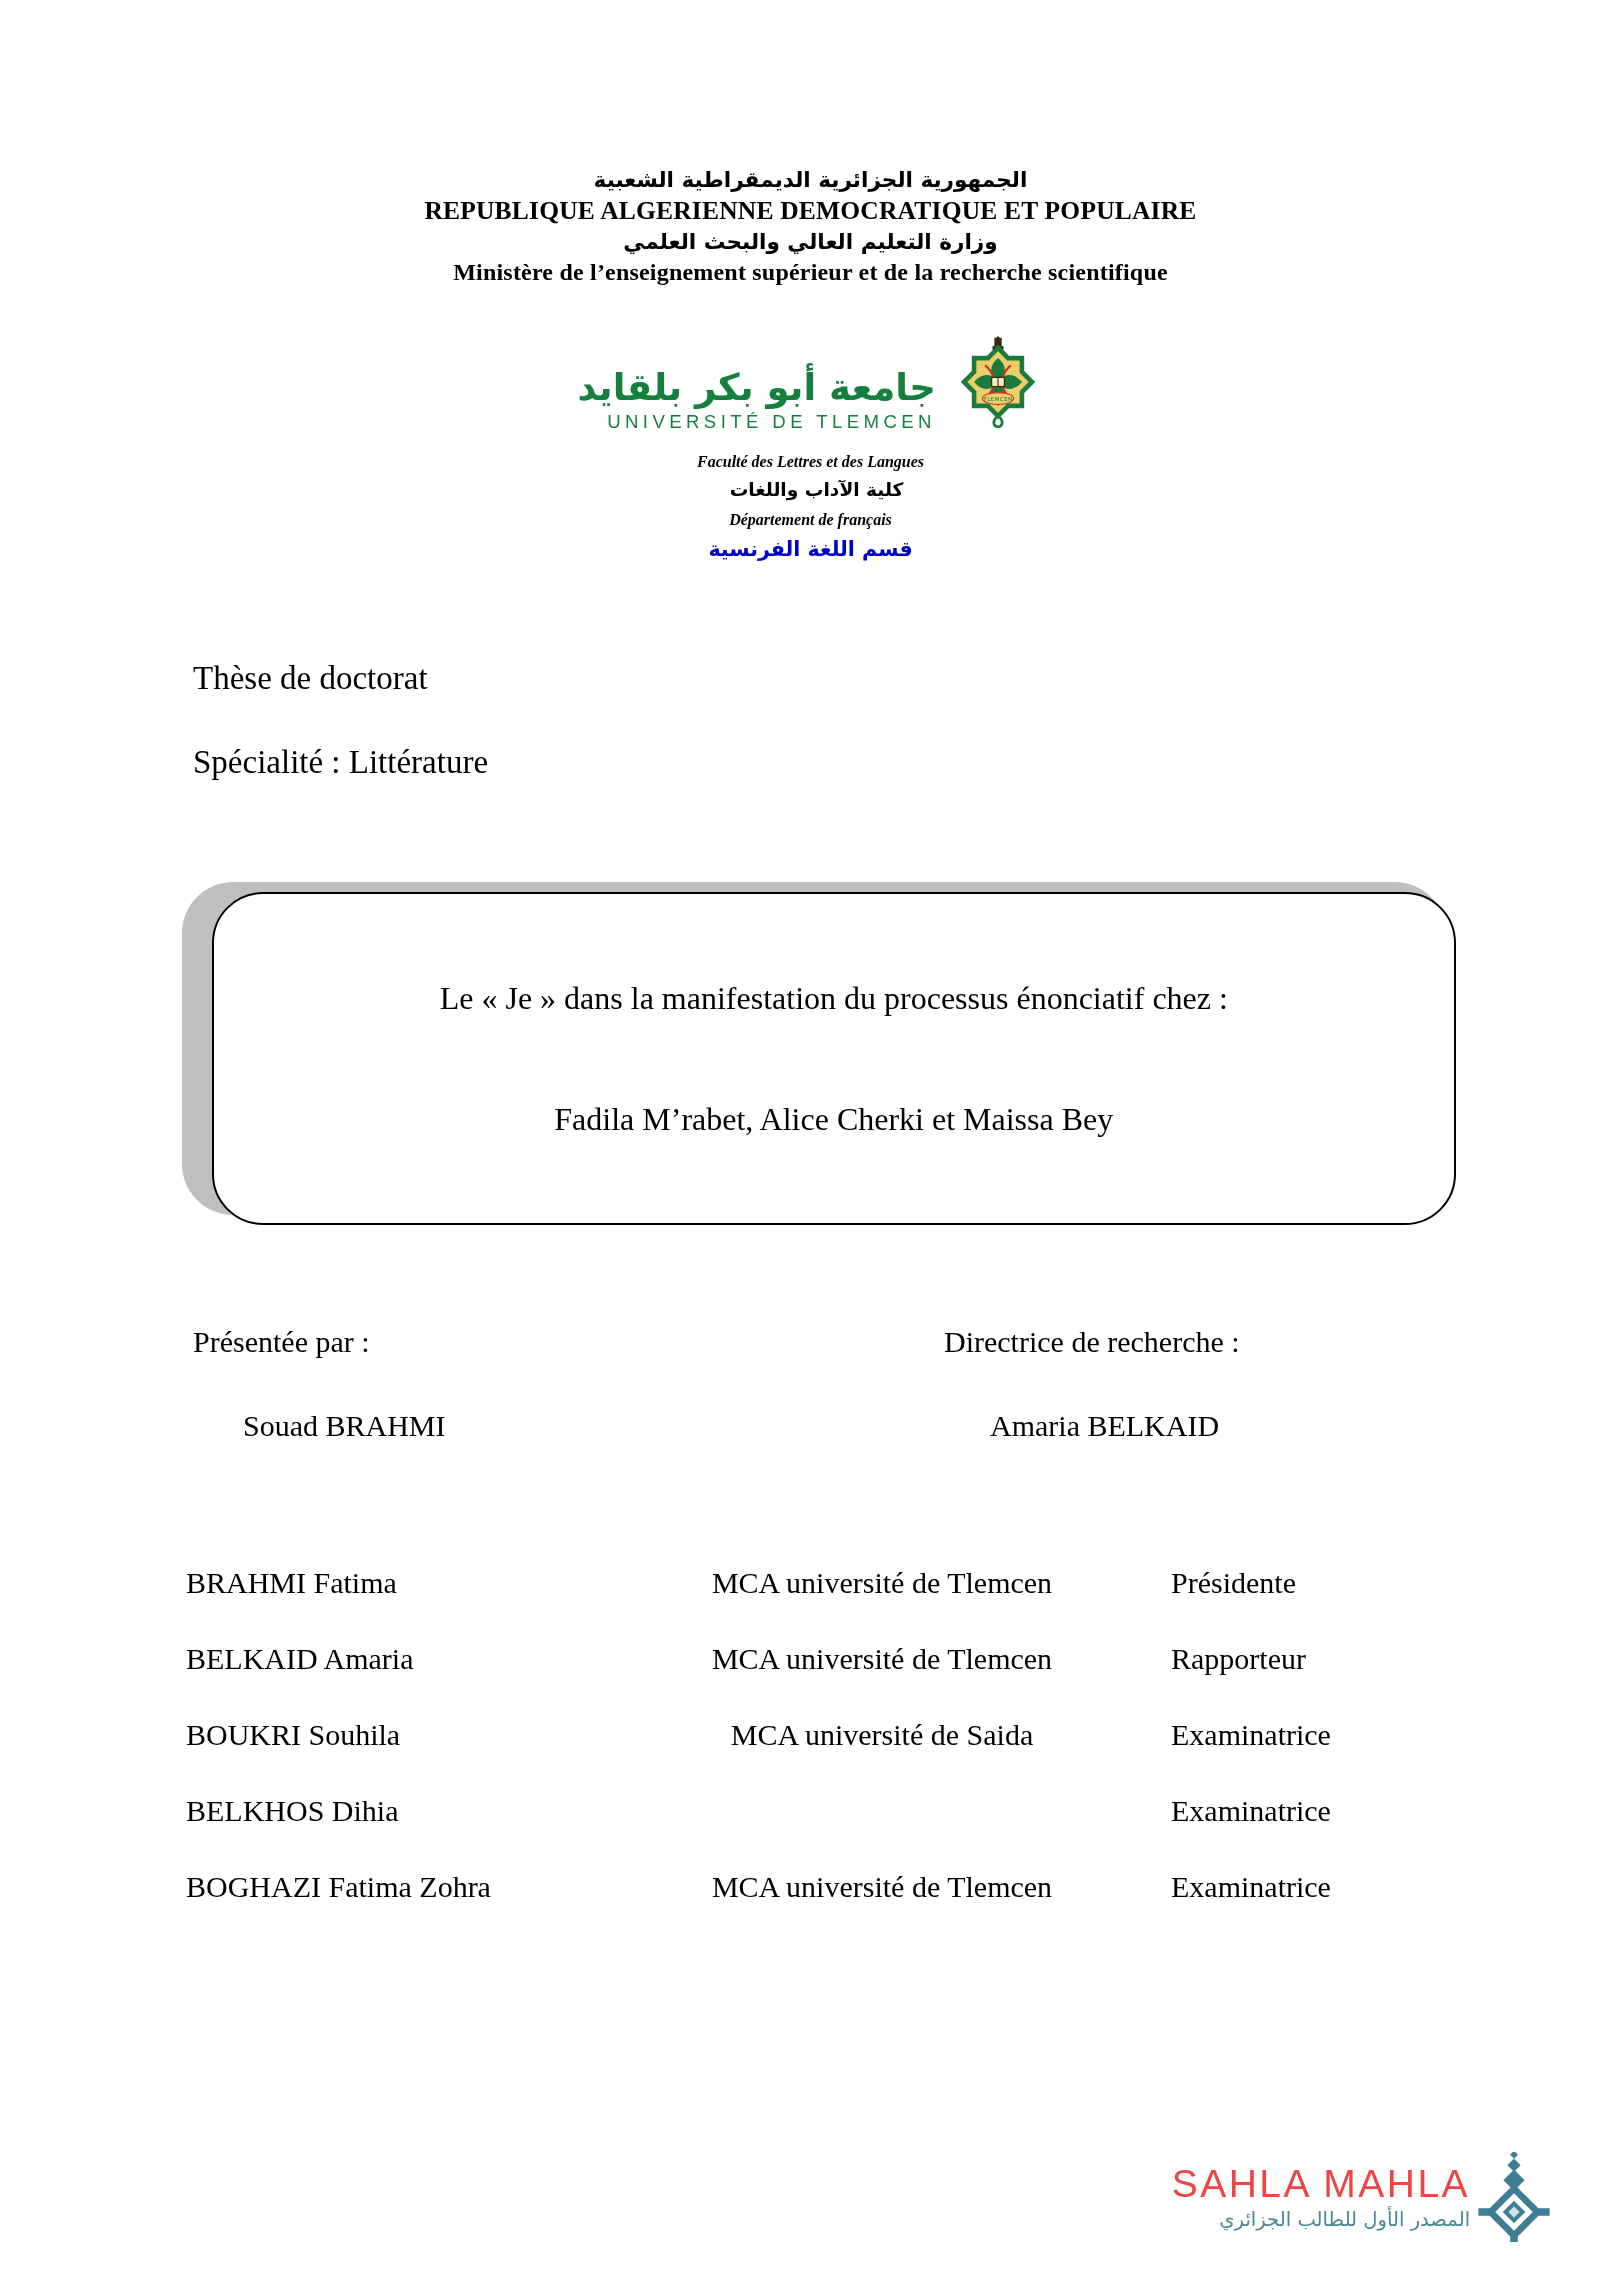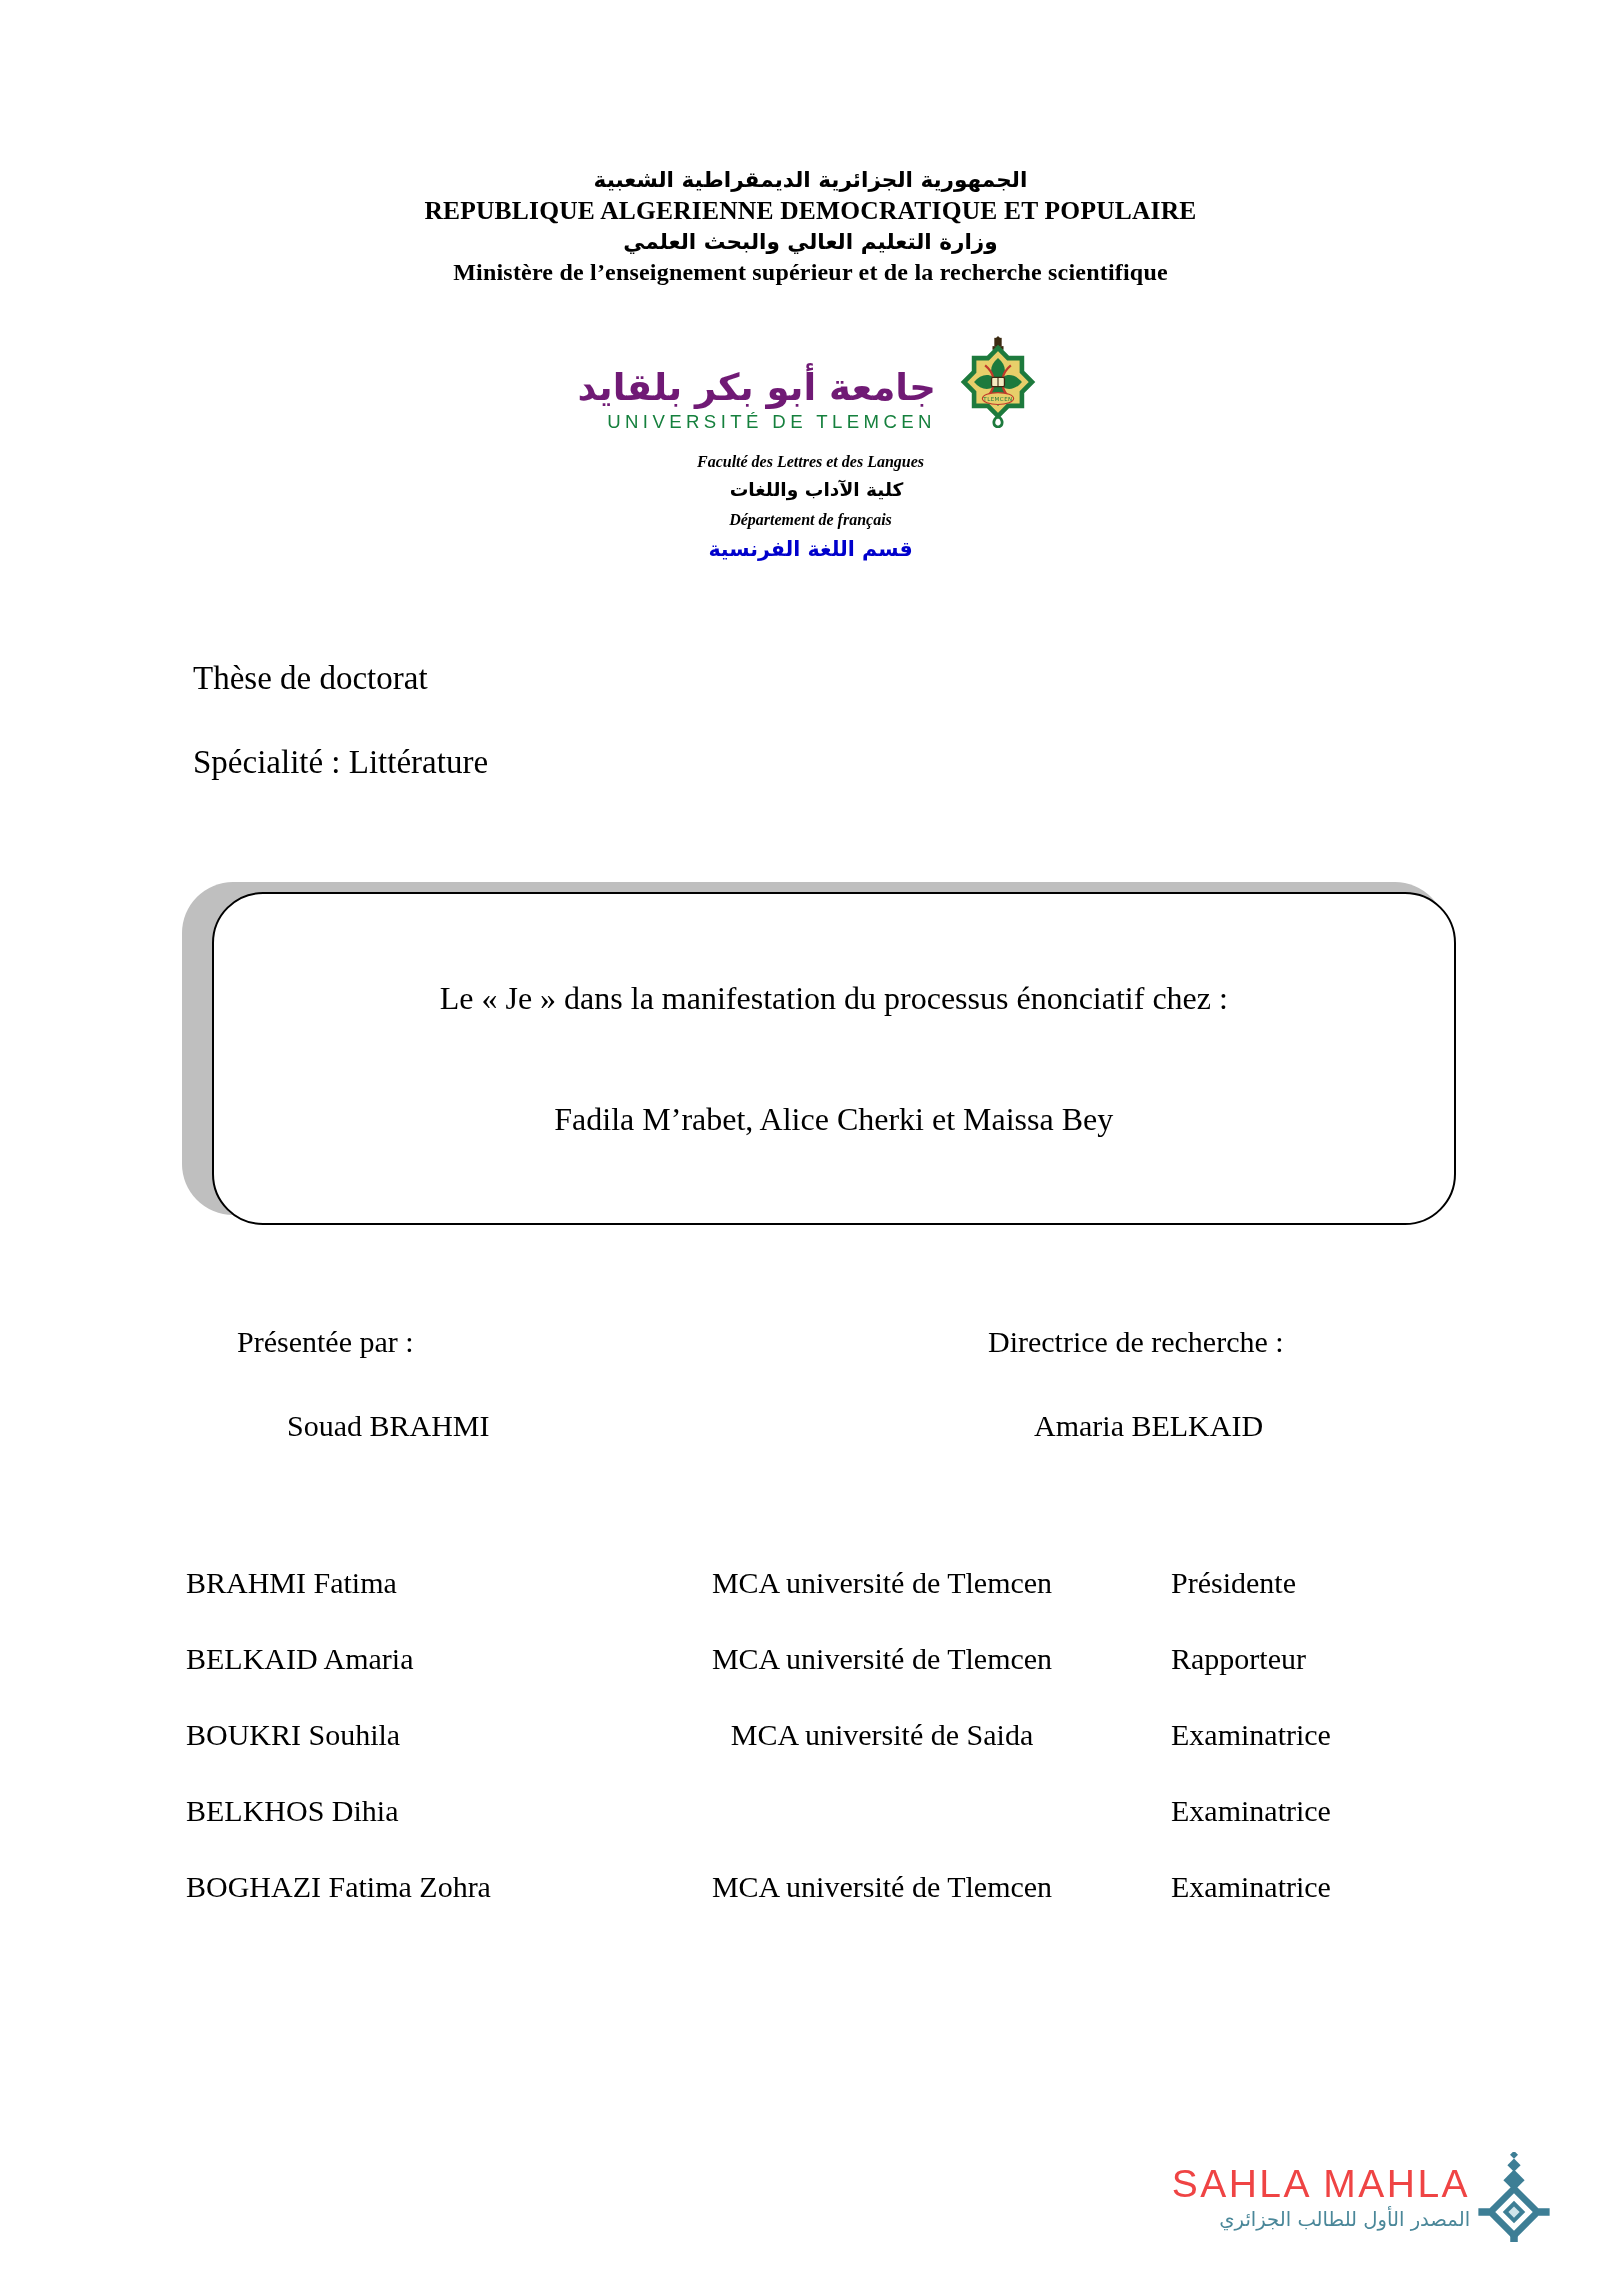--- a/index.html
+++ b/index.html
@@ -61,21 +61,21 @@
     gap: 15.7px;
   }
   .uni-text {
     text-align: right;
     direction: rtl;
   }
   .uni-ar {
     font-family: "DejaVu Sans", "Liberation Sans", sans-serif;
     font-size: 37px;
     font-weight: bold;
-    color: #701a75;
+    color: #15803d;
     line-height: 43px;
     letter-spacing: 2px;
     margin-top: 35px;
   }
   .uni-fr {
     font-family: "Liberation Sans", "DejaVu Sans", sans-serif;
     font-size: 18.6px;
     color: #15803d;
     letter-spacing: 4.4px;
     direction: ltr;
@@ -174,21 +174,20 @@
     line-height: 41px;
     text-align: center;
   }
 
   
   .people {
     position: absolute;
     left: 0;
     right: 0;
     top: 1325px;
-    margin-left: 44px;
   }
   .people-row {
     position: relative;
     height: 84px;
   }
   .p-left {
     position: absolute;
     left: 193px;
     font-size: 30px;
   }

